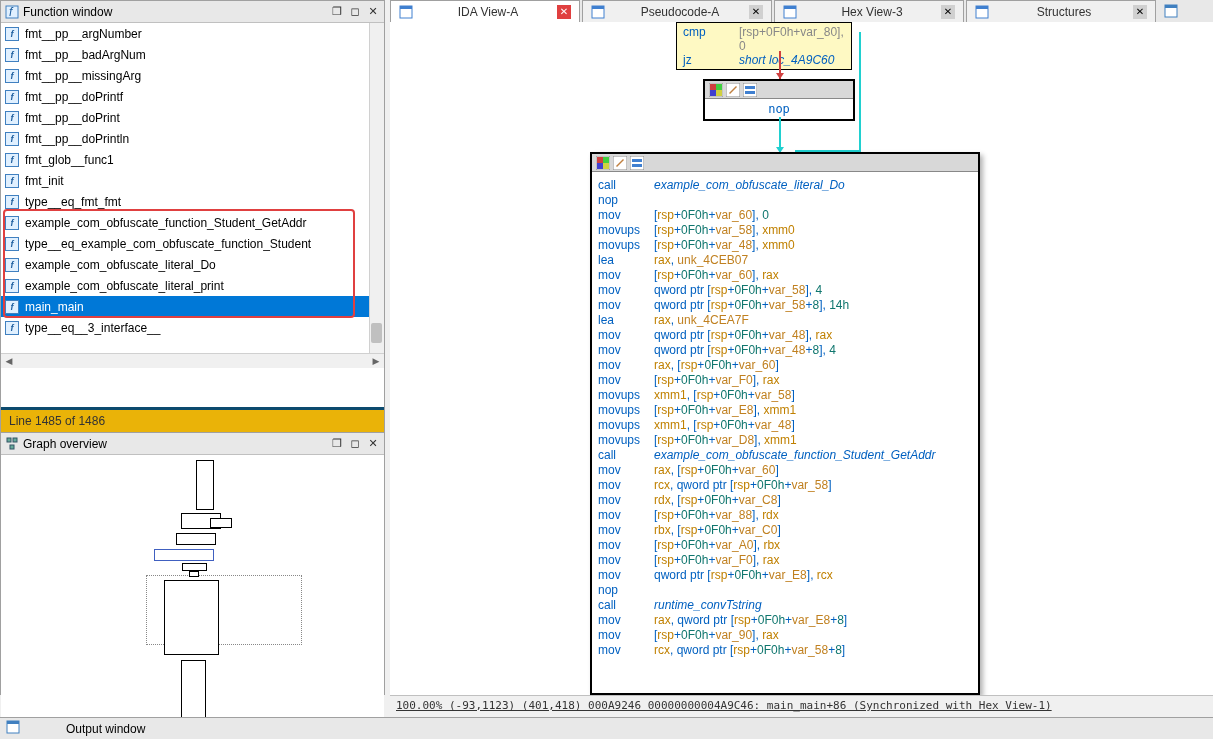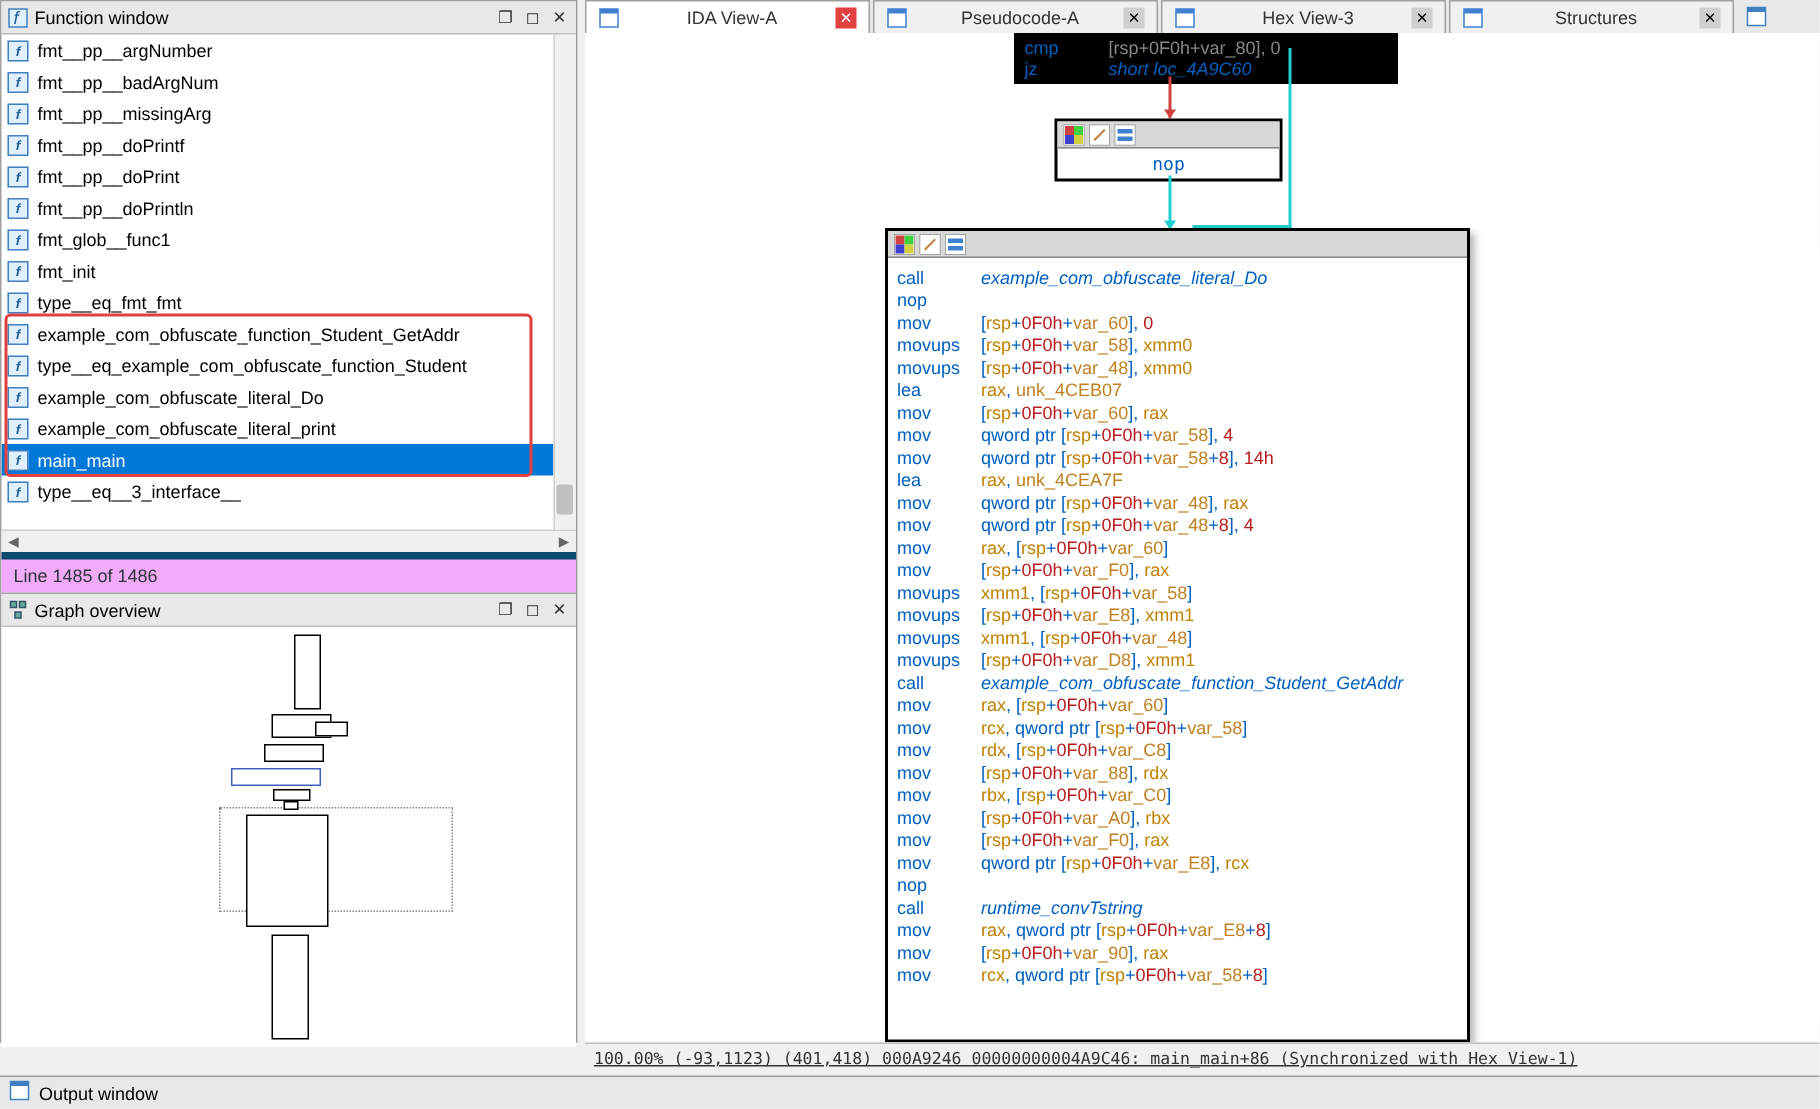--- a/index.html
+++ b/index.html
@@ -17,61 +17,61 @@
 .scrollbar-v { position:absolute; right:0; top:0; width:15px; height:100%; background:#f0f0f0; border-left:1px solid #d0d0d0; }
 .scrollbar-thumb-v { position:absolute; right:2px; top:300px; width:11px; height:20px; background:#c0c0c0; border-radius:2px; }
 .scrollbar-h { height:15px; background:#f0f0f0; border-top:1px solid #d0d0d0; display:flex; align-items:center; justify-content:space-between; padding:0 2px; }
 .scroll-arrow { width:12px; height:12px; display:flex; align-items:center; justify-content:center; color:#666; font-size:9px; }
 
 .func-row { height:21px; display:flex; align-items:center; padding:0 4px; white-space:nowrap; }
 .func-row.selected { background:#0078d7; color:#fff; }
 .func-icon { width:14px; height:14px; border:1px solid #4080c0; background:#e0f0ff; color:#2060a0; font-size:9px; font-style:italic; font-weight:bold; display:flex; align-items:center; justify-content:center; margin-right:6px; flex-shrink:0; }
 .red-box { border:2px solid #e04040; border-radius:4px; position:absolute; pointer-events:none; }
 
-.status-line { padding:4px 8px; background:#f0abfc; border-top:5px solid #0c4a6e; color:#333; }
+.status-line { padding:4px 8px; background:#eab308; border-top:3px solid #0c4a6e; color:#333;margin-top:39px; }
 
 .graph-pane { border-top:1px solid #a0a0a0; }
 .graph-body { height:280px; background:#fff; position:relative; }
 .graph-block { position:absolute; border:1px solid #000; background:#fff; }
 
 .tabs-bar { position:absolute; left:390px; top:0; right:0; height:22px; background:#e8e8e8; display:flex; align-items:stretch; }
 .tab { display:flex; align-items:center; padding:0 8px; border:1px solid #a0a0a0; border-bottom:none; background:#f0f0f0; margin-right:2px; min-width:190px; position:relative; }
 .tab.active { background:#fff; }
 .tab-icon { width:14px; height:14px; margin-right:6px; display:inline-block; }
 .tab-label { flex:1; text-align:center; color:#333; }
 .tab-close { width:14px; height:14px; background:#d0d0d0; display:flex; align-items:center; justify-content:center; font-size:10px; cursor:pointer; }
 .tab-close.red { background:#e04040; color:#fff; }
 
 .disasm-view { position:absolute; left:390px; top:22px; right:0; bottom:44px; background:#fff; overflow:hidden; }
 
-.top-block { position:absolute; left:286px; top:0; width:256px; border:1px solid #000; background:#000000; font-family:Consolas,monospace; font-size:12px; padding:2px 6px; }
+.top-block { position:absolute; left:286px; top:0; width:176px; border:1px solid #000; background:#fef9c3; font-family:Consolas,monospace; font-size:12px; padding:2px 6px; }
 .nop-block { position:absolute; left:313px; top:57px; width:152px; border:2px solid #000; background:#fff; }
 .nop-header { height:18px; background:#d8d8d8; border-bottom:1px solid #888; display:flex; align-items:center; padding:0 4px; gap:3px;}
 .mini-icon { width:14px; height:14px; display:inline-block; }
 .nop-body { text-align:center; padding:3px; font-family:Consolas,monospace; color:#0060c0; }
 
 .main-block { position:absolute; left:200px; top:130px; width:390px; bottom:0; border:2px solid #000; background:#fff; box-shadow:3px 3px 5px rgba(0,0,0,0.3); }
 .main-header { height:18px; background:#d8d8d8; border-bottom:1px solid #888; display:flex; align-items:center; padding:0 4px; gap:3px; }
 .main-body { padding:6px 6px; font-family:Consolas,monospace; font-size:12px; line-height:15px; white-space:nowrap; overflow:hidden; }
 .asm-line { display:flex; }
 .mnem { color:#0060c0; width:56px; flex-shrink:0; }
 .op-text { color:#0060c0;font-style:italic; }
-.op-green { color:#b91c1c;text-align:center; }
+.op-green { color:#0f766e;text-align:center; }
 .op-orange { color:#c08020; }
 .op-reg { color:#c08000; }
 
 .arrow-red { position:absolute; left:389px; top:29px; width:2px; height:28px; background:#d04040; }
 .arrow-red::after { content:''; position:absolute; bottom:-4px; left:-3px; border:4px solid transparent; border-top:6px solid #d04040; }
 .arrow-cyan1 { position:absolute; left:405px; top:10px; width:66px; height:120px; border-right:2px solid #20d0d0; border-bottom:2px solid #20d0d0; }
 .arrow-cyan2 { position:absolute; left:389px; top:95px; width:2px; height:36px; background:#20d0d0; }
 .arrow-cyan2::after { content:''; position:absolute; bottom:-4px; left:-3px; border:4px solid transparent; border-top:6px solid #20d0d0; }
 
 .bottom-status { position:absolute; left:390px; bottom:24px; right:0; height:20px; background:#f0f0f0; border-top:1px solid #c0c0c0; padding:3px 6px; font-family:Consolas,monospace; font-size:11px; color:#333;text-decoration:underline; }
 
-.output-bar { position:absolute; left:0; bottom:0; right:0; height:22px; background:#e8e8e8; border-top:1px solid #a0a0a0; display:flex; align-items:center; padding:2px 6px; }
+.output-bar { position:absolute; left:0; bottom:0; right:0; height:22px; background:#e8e8e8; border-top:1px solid #a0a0a0; display:flex; align-items:center; padding:2px 6px;gap:40px; }
 </style>
 </head>
 <body>
 
 <div class="left-pane">
   <div class="pane-title">
     <span class="icon"><svg width="14" height="14">
           <rect x="1" y="1" width="12" height="12" fill="#e0f0ff" stroke="#4080c0"></rect>
           <text x="4" y="11" font-size="10" font-style="italic" fill="#2060a0">f</text>
         </svg></span>

